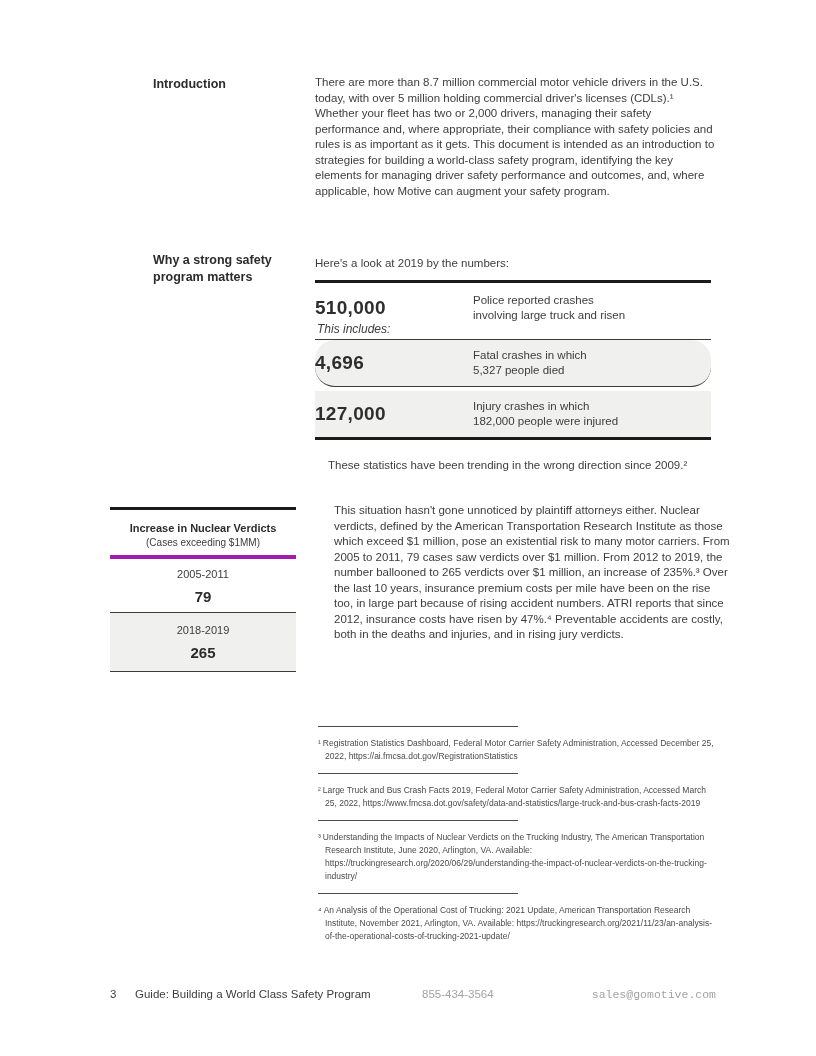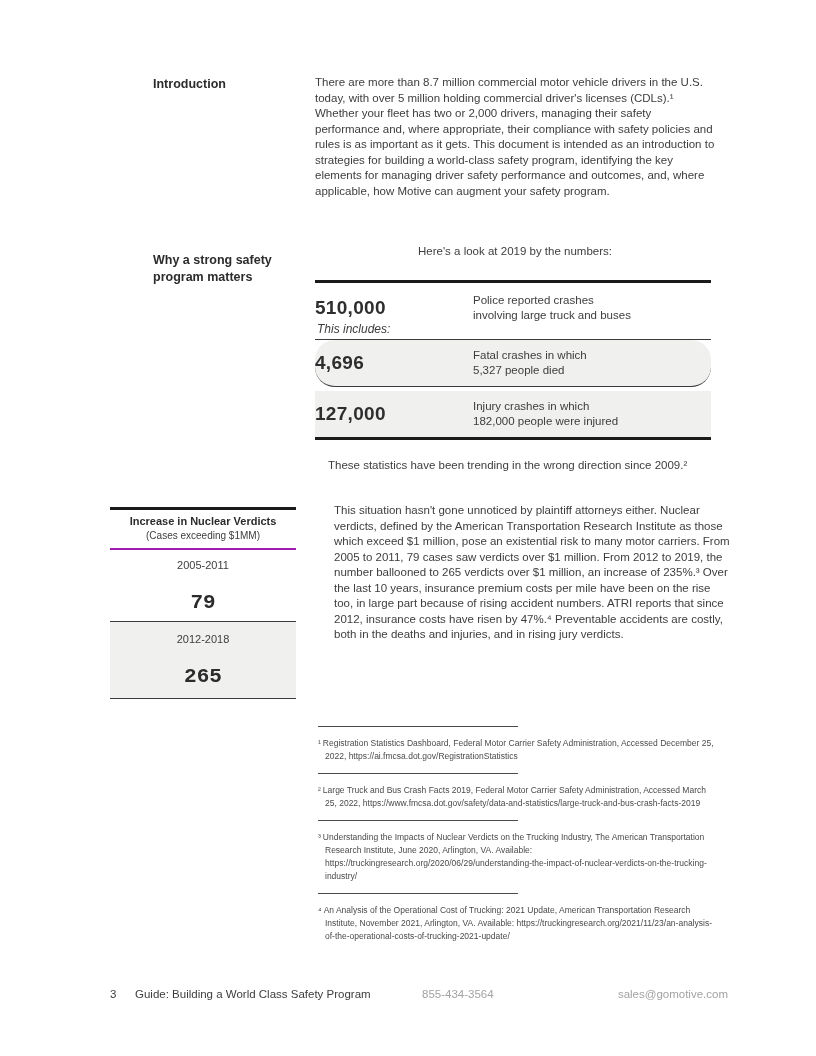--- a/index.html
+++ b/index.html
@@ -31,21 +31,21 @@
   #why-heading { top: 252px; }
 
   
   .body-par {
     position: absolute;
     font-size: 11.5px;
     line-height: 15.5px;
     color: #3d3d3d;
   }
   #intro-body { left: 315px; top: 75px; width: 401px; }
-  #numbers-line { left: 315px; top: 244px; width: 400px; text-align: center; }
+  #numbers-line { left: 315px; top: 256px; width: 400px; }
   #trend-note { left: 328px; top: 458px; width: 410px; }
   #verdicts-body { left: 325px; top: 503px; width: 397px; margin-left: 9px; }
 
   
   .stats-table {
     position: absolute;
     left: 315px;
     top: 280px;
     width: 396px;
     border-top: 3px solid #1b1b1b;
@@ -89,27 +89,27 @@
 
   
   .verdicts-table {
     position: absolute;
     left: 110px;
     top: 507px;
     width: 186px;
     border-top: 3px solid #1b1b1b;
     text-align: center;
   }
-  .v-header { padding: 5px 0 7px; border-bottom: 2px solid #a21caf; }
+  .v-header { padding: 12px 0 7px; border-bottom: 4px solid #a21caf; }
   .v-title { font-size: 11px; font-weight: bold; color: #2c2c2c; line-height: 13px; }
   .v-subtitle { font-size: 10px; color: #3d3d3d; margin-top: 2px; }
   .v-row { padding: 9px 0 7px; border-bottom: 1px solid #3b3b3b; }
   .v-row.shaded { background: #f0f0ef; padding: 11px 0 10px; }
   .v-period { font-size: 11px; color: #3d3d3d; }
-  .v-value { font-size: 21px; font-weight: bold; color: #2c2c2c; margin-top: 20px; font-family: Liberation Mono, monospace; }
+  .v-value { font-size: 15px; font-weight: bold; color: #2c2c2c; margin-top: 8px; }
 
   
   .footnotes { position: absolute; left: 318px; top: 726px; width: 396px; }
   .footnote { margin-bottom: 10px; }
   .fn-rule { width: 200px; height: 1px; background: #4a4a4a; margin-bottom: 10px; }
   .fn-text {
     font-size: 8.5px;
     line-height: 13px;
     color: #4a4a4a;
     padding-left: 7px;
@@ -117,38 +117,38 @@
     overflow-wrap: break-word;
   }
   .fn-marker { margin-right: 2px; }
 
   
   .footer { position: absolute; left: 0; top: 988px; width: 816px; height: 20px; font-size: 11.5px; }
   .footer span { position: absolute; white-space: nowrap; }
   #footer-page-number { left: 110px; color: #3d3d3d; }
   #footer-doc-title { left: 135px; color: #3d3d3d; }
   #footer-phone { left: 422px; color: #a3a3a3; }
-  #footer-email { right: 88px; color: #a3a3a3; }
+  #footer-email { right: 100px; color: #a3a3a3; font-family: Liberation Mono, monospace; }
 </style>
 </head>
 <body>
 
 <div class="page">
 
   <h2 class="side-heading" id="intro-heading">Introduction</h2>
   <p class="body-par" id="intro-body">There are more than 8.7 million commercial motor vehicle drivers in the U.S. today, with over 5 million holding commercial driver's licenses (CDLs).¹ Whether your fleet has two or 2,000 drivers, managing their safety performance and, where appropriate, their compliance with safety policies and rules is as important as it gets. This document is intended as an introduction to strategies for building a world-class safety program, identifying the key elements for managing driver safety performance and outcomes, and, where applicable, how Motive can augment your safety program.</p>
 
   <h2 class="side-heading" id="why-heading">Why a strong safety program matters</h2>
   <p class="body-par" id="numbers-line">Here's a look at 2019 by the numbers:</p>
 
   <div class="stats-table">
     <div class="stats-row first">
       <div class="stat-value">510,000</div>
       <div class="stat-desc">Police reported crashes
-involving large truck and buses</div>
+involving large truck and risen</div>
       <div class="stats-note">This includes:</div>
     </div>
     <div class="stats-row shaded mid">
       <div class="stat-value">4,696</div>
       <div class="stat-desc">Fatal crashes in which
 5,327 people died</div>
     </div>
     <div class="stats-row shaded last">
       <div class="stat-value">127,000</div>
       <div class="stat-desc">Injury crashes in which
@@ -161,21 +161,21 @@
   <div class="verdicts-table">
     <div class="v-header">
       <div class="v-title">Increase in Nuclear Verdicts</div>
       <div class="v-subtitle">(Cases exceeding $1MM)</div>
     </div>
     <div class="v-row">
       <div class="v-period">2005-2011</div>
       <div class="v-value">79</div>
     </div>
     <div class="v-row shaded">
-      <div class="v-period">2012-2018</div>
+      <div class="v-period">2018-2019</div>
       <div class="v-value">265</div>
     </div>
   </div>
 
   <p class="body-par" id="verdicts-body">This situation hasn't gone unnoticed by plaintiff attorneys either. Nuclear verdicts, defined by the American Transportation Research Institute as those which exceed $1 million, pose an existential risk to many motor carriers. From 2005 to 2011, 79 cases saw verdicts over $1 million. From 2012 to 2019, the number ballooned to 265 verdicts over $1 million, an increase of 235%.³ Over the last 10 years, insurance premium costs per mile have been on the rise too, in large part because of rising accident numbers. ATRI reports that since 2012, insurance costs have risen by 47%.⁴ Preventable accidents are costly, both in the deaths and injuries, and in rising jury verdicts.</p>
 
   <div class="footnotes">
     <div class="footnote">
       <div class="fn-rule"></div>
       <p class="fn-text"><span class="fn-marker">¹</span><span>Registration Statistics Dashboard, Federal Motor Carrier Safety Administration, Accessed December 25, 2022, https://ai.fmcsa.dot.gov/RegistrationStatistics</span></p>

